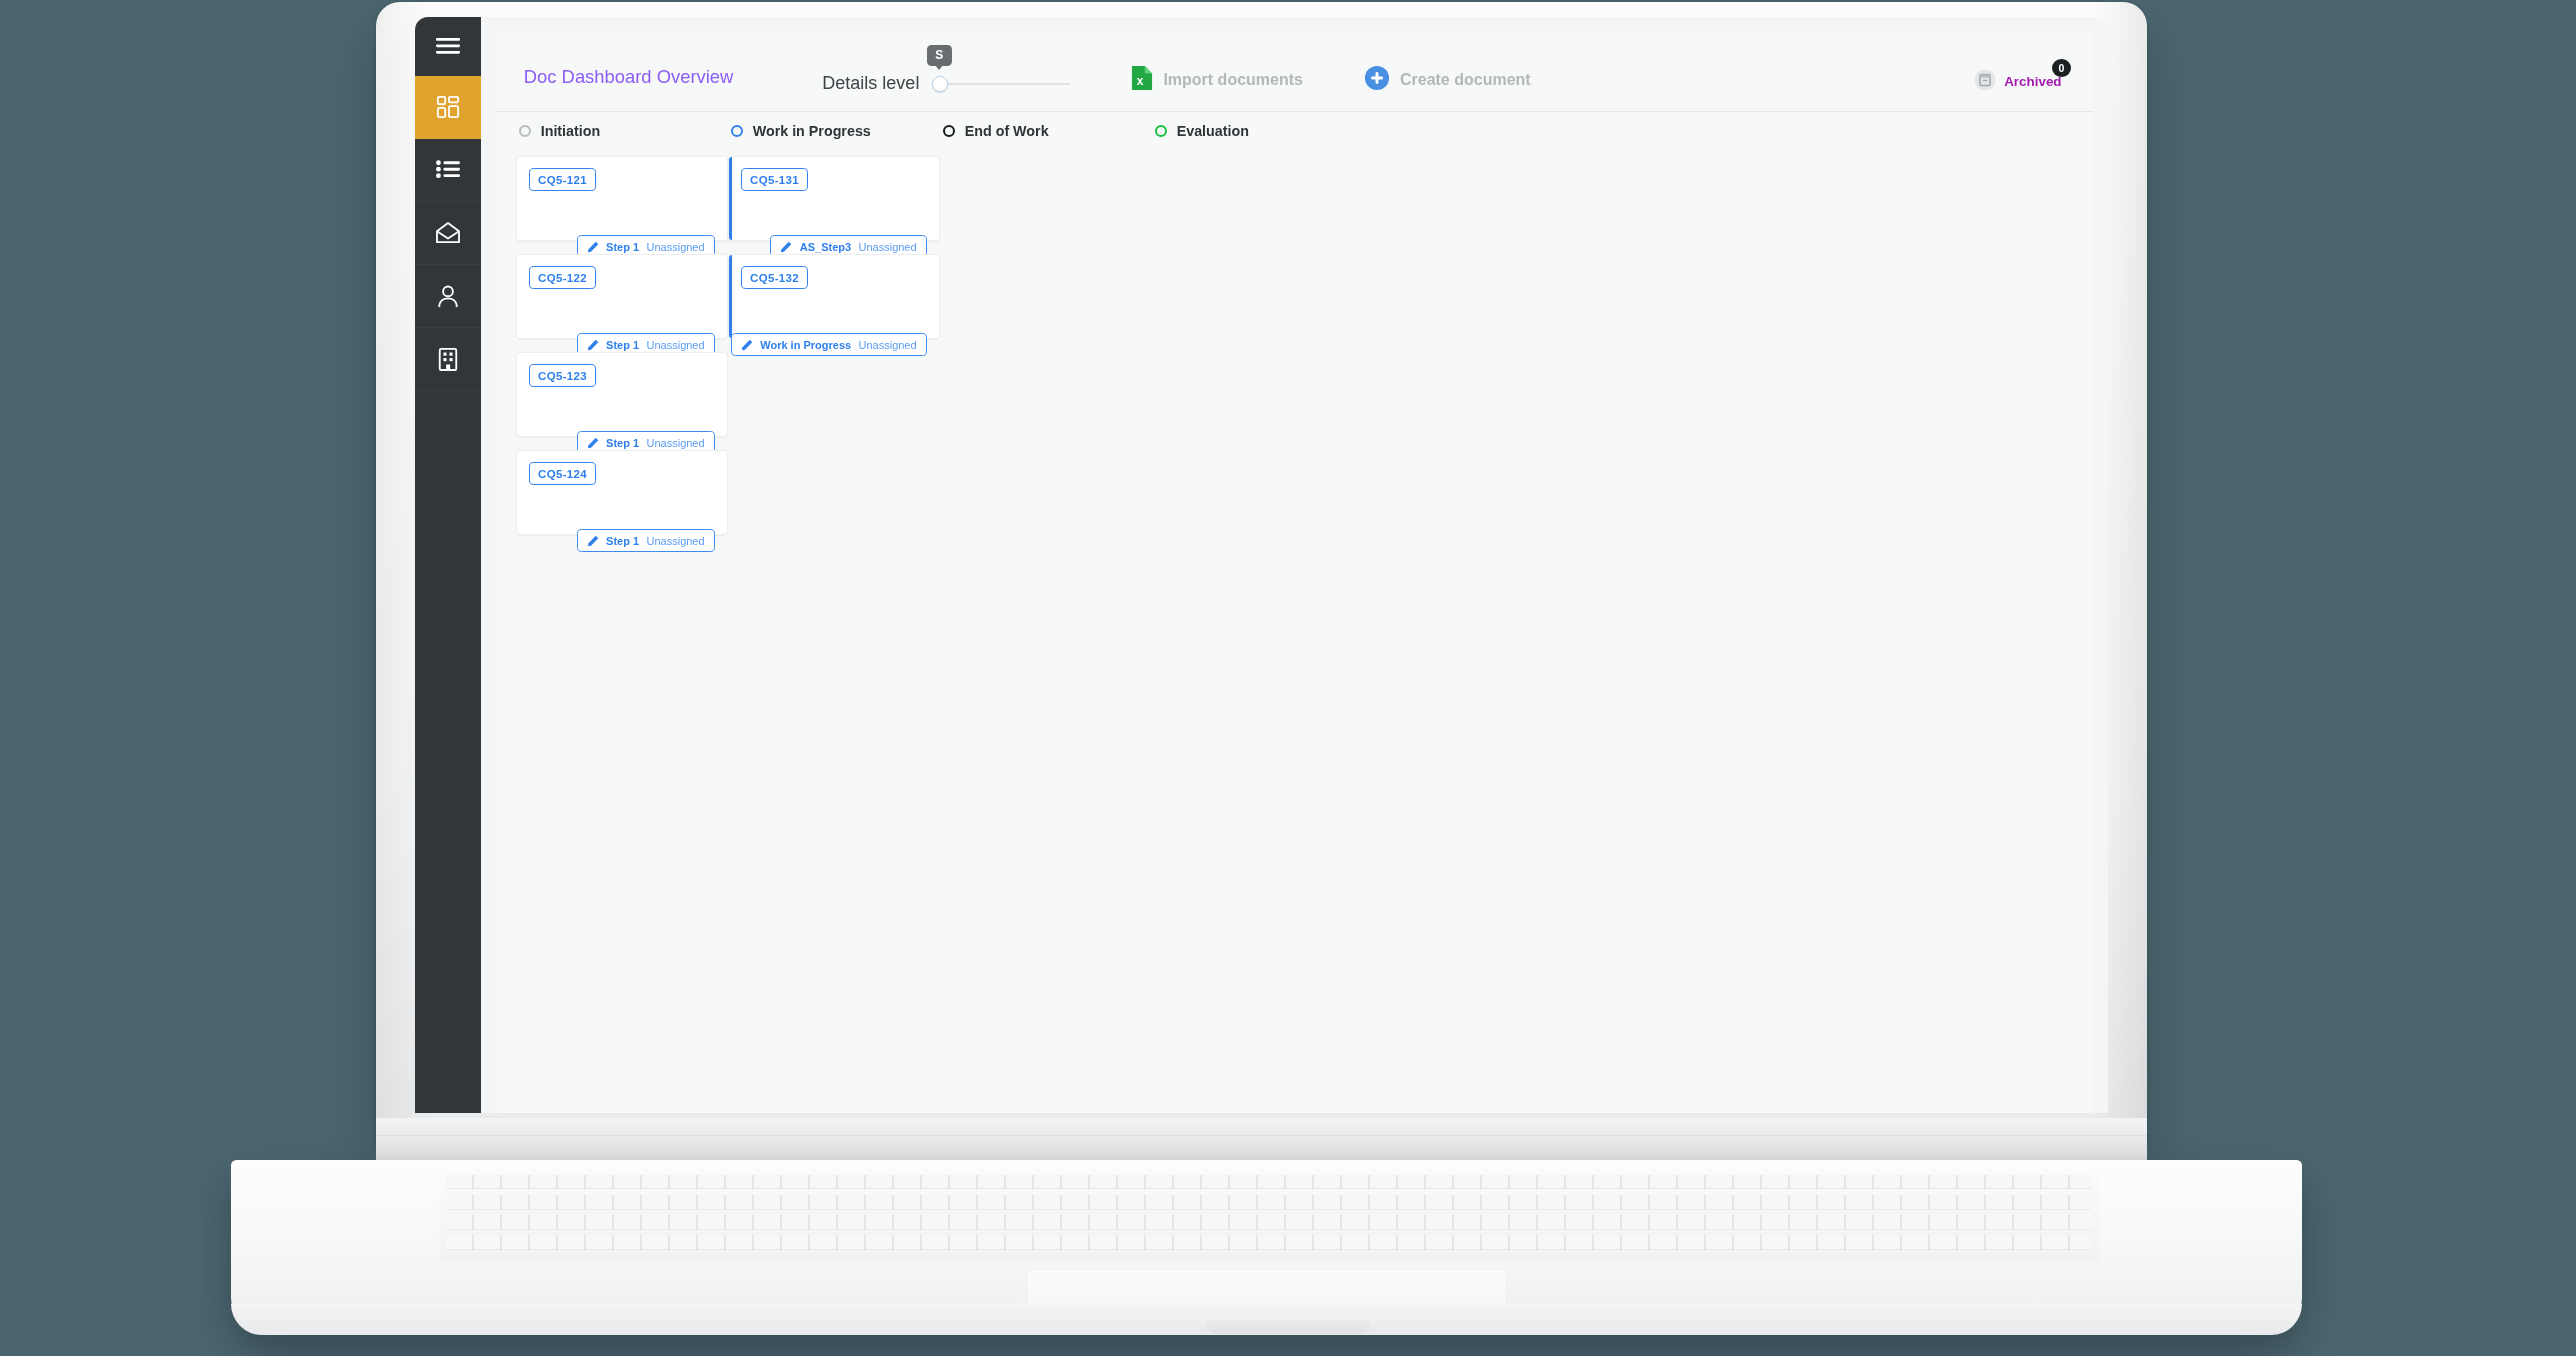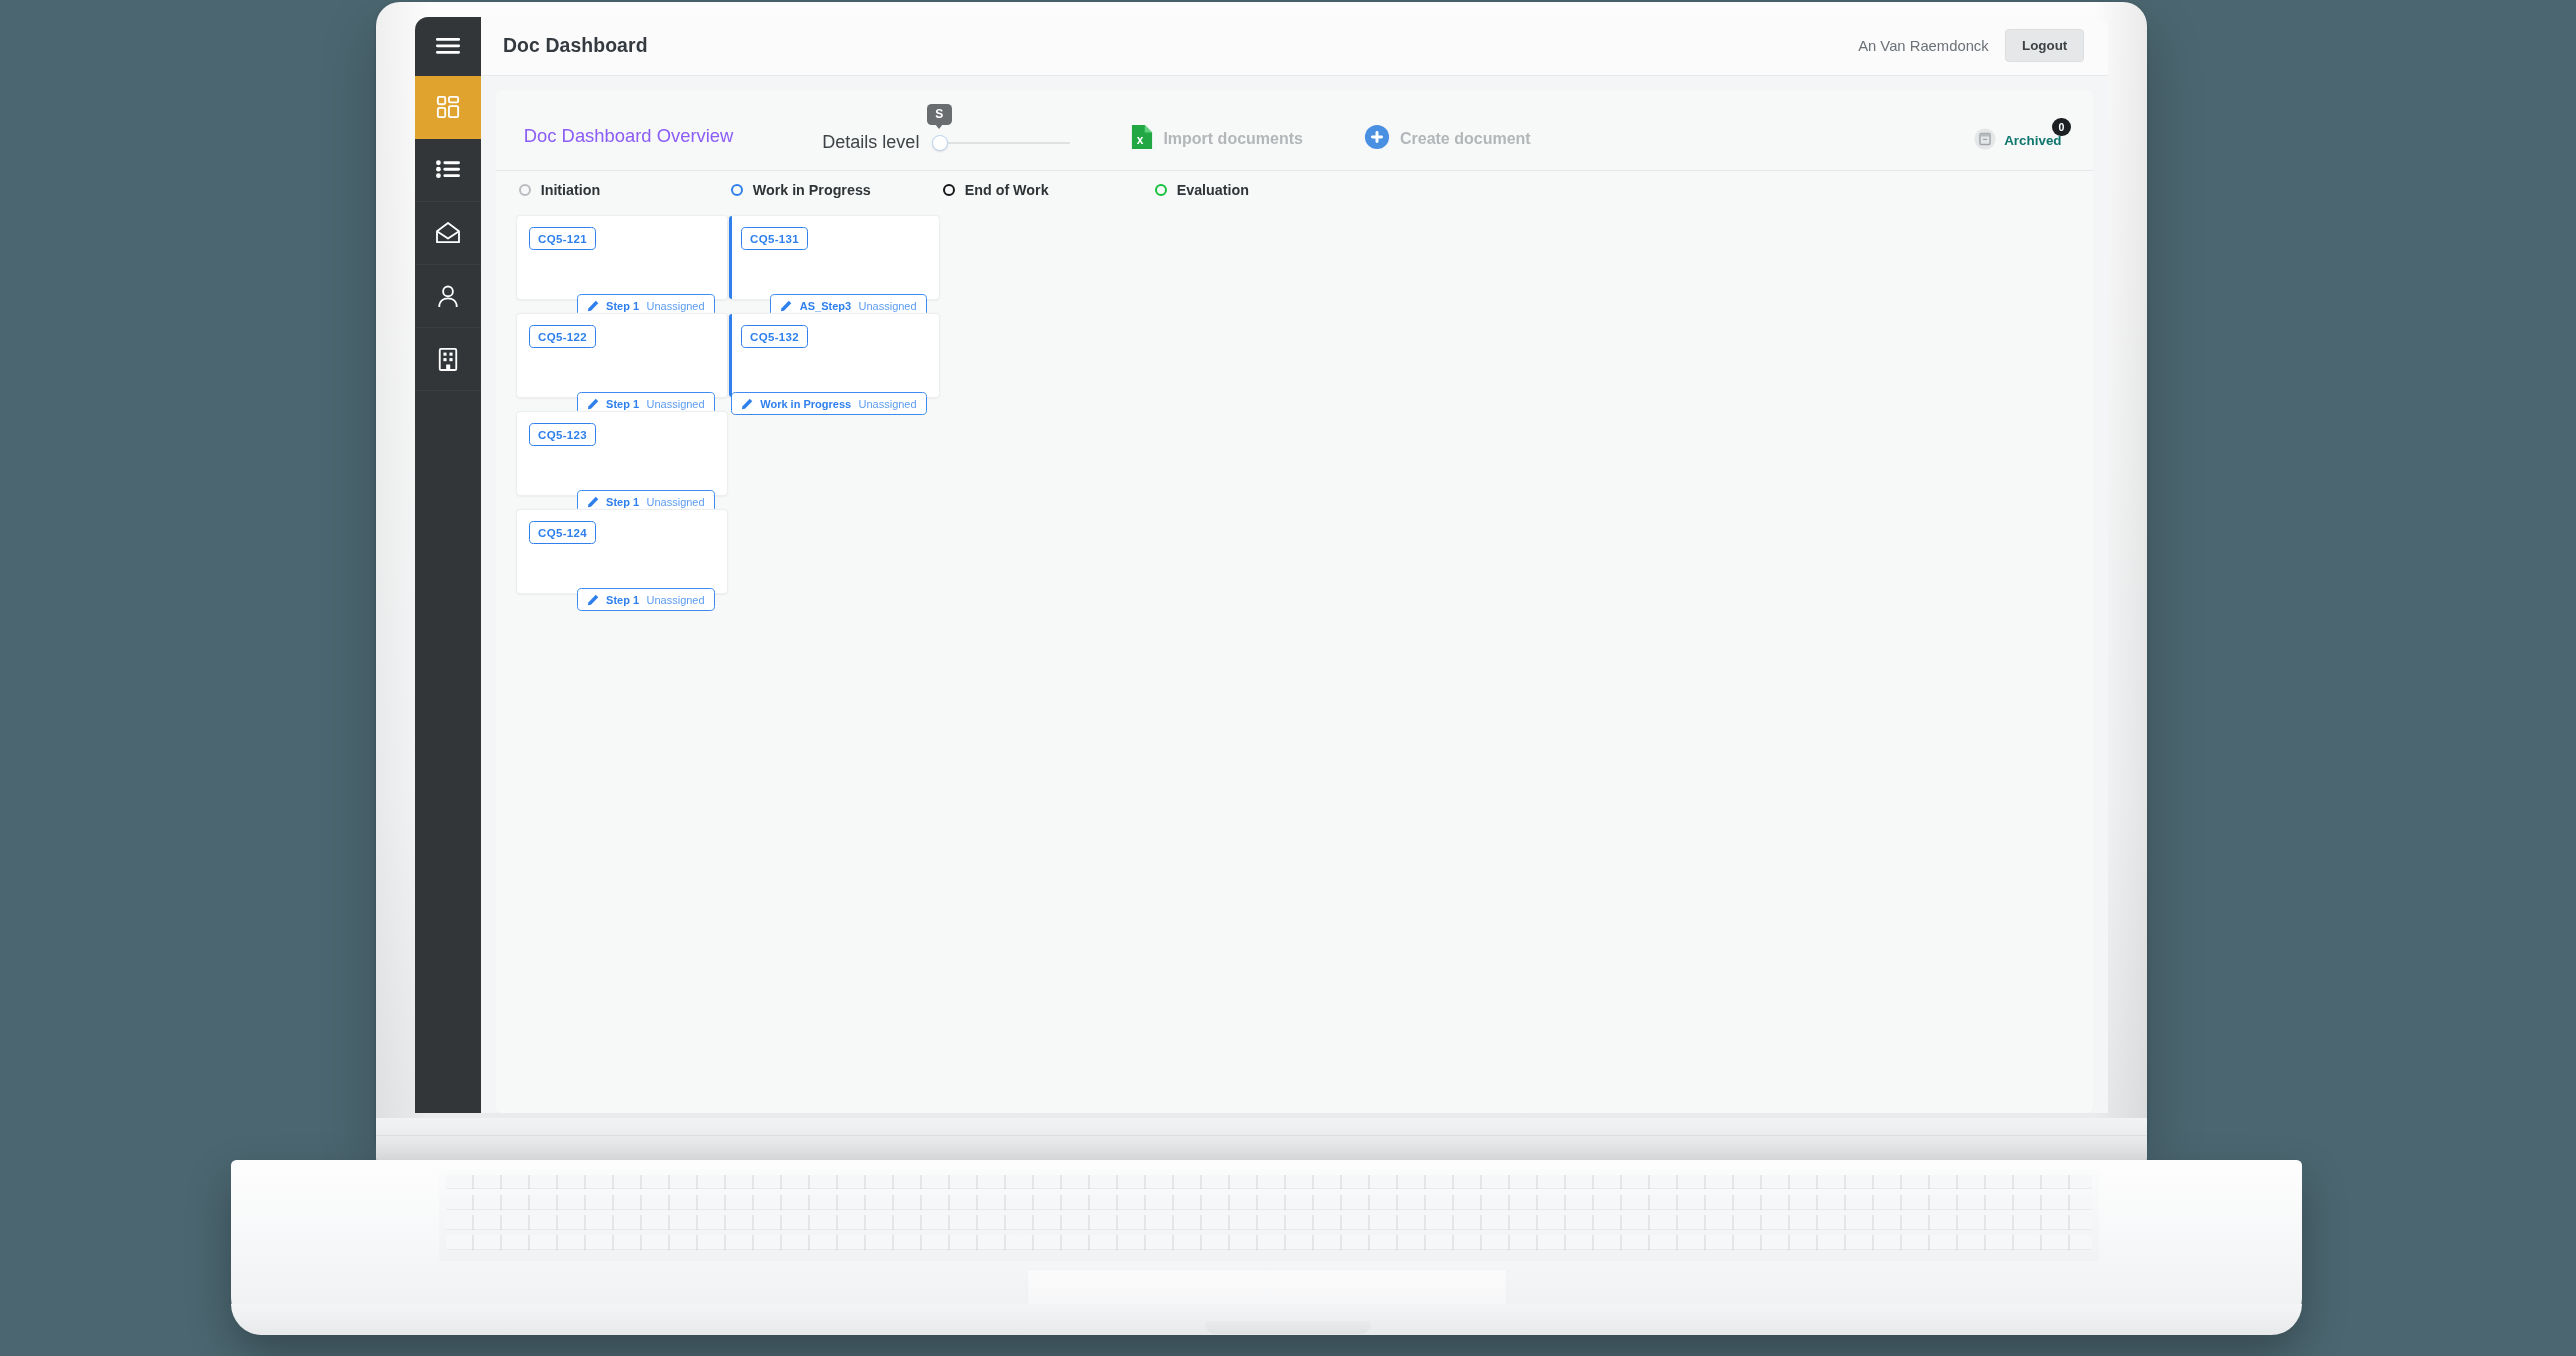--- a/index.html
+++ b/index.html
@@ -283,21 +283,21 @@
     align-items: center;
     gap: 8.3px;
     cursor: pointer;
     margin-left: auto;
     position: relative;
     padding-right: 3.7px;
   }
   #archived-label {
     font-size: 13.4px;
     font-weight: bold;
-    color: #0f766e;
+    color: #a21caf;
   }
   #archived-badge {
     position: absolute;
     right: -5.5px; top: -10px;
     min-width: 18.4px; height: 18.4px;
     border-radius: 50%;
     background: #1d2023;
     color: #fff;
     font-size: 10.6px;
     font-weight: bold;
@@ -478,27 +478,20 @@
             <rect x="7" y="12" width="3.4" height="3.4" fill="#ffffff" stroke="none"></rect>
             <rect x="13.6" y="12" width="3.4" height="3.4" fill="#ffffff" stroke="none"></rect>
             <rect x="10" y="19" width="4.4" height="6" fill="#ffffff" stroke="none"></rect>
           </svg>
         </span>
       </div>
     </nav>
 
     <div id="main">
 
-      <header id="topbar">
-        <div id="app-title">Doc Dashboard</div>
-        <div id="topbar-right">
-          <span id="user-name">An Van Raemdonck</span>
-          <button id="logout-button">Logout</button>
-        </div>
-      </header>
 
       <section id="content-panel">
 
         <div id="overview-header">
           <h1 id="page-title">Doc Dashboard Overview</h1>
 
           <div id="toolbar">
 
             <div id="details-level-group">
               <span id="details-level-label">Details level</span>

